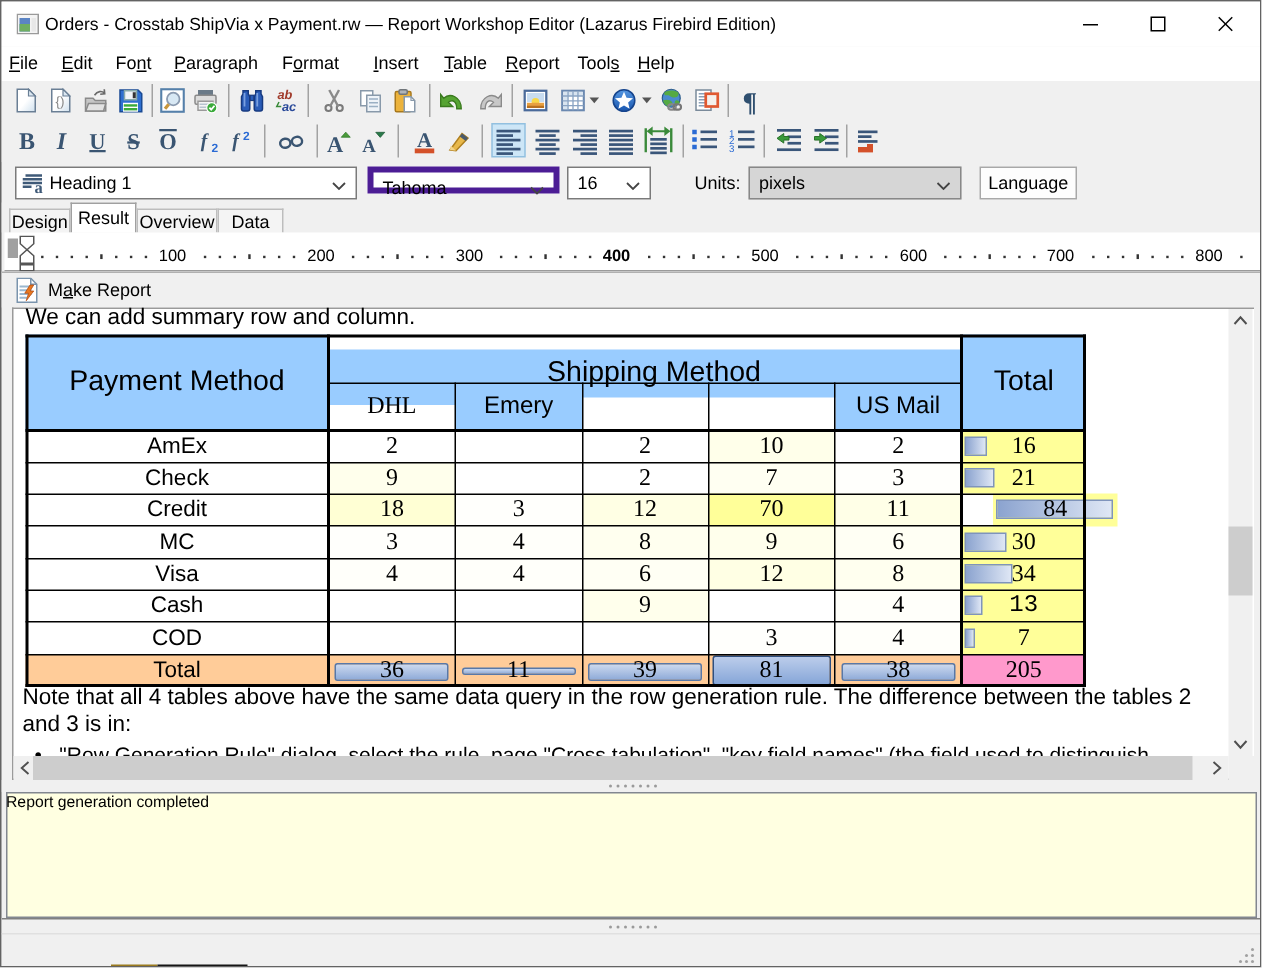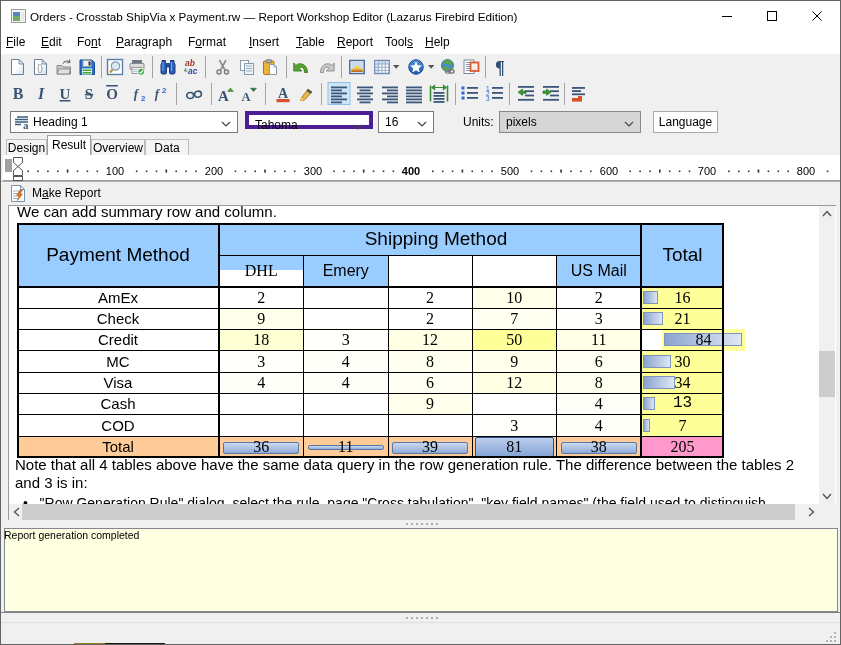--- a/index.html
+++ b/index.html
@@ -390,21 +390,21 @@
 <svg class="ab" style="left:9px;top:184px" width="17" height="17" viewBox="0 0 17 17">
 <path d="M1.5 0.5 h9 l4 4 v12 h-13 z" fill="#fff" stroke="#7a94ad"></path>
 <path d="M10.5 0.5 v4 h4" fill="none" stroke="#7a94ad"></path>
 <path d="M3 6 h8 M3 8.5 h8 M3 11 h8 M3 13.5 h5" stroke="#9ab8d0" stroke-width="1.2"></path>
 <path d="M10 5 l-3.5 5.5 h2.5 l-1.5 5 5 -6.5 h-2.5 l2.5 -4 z" fill="#e87820" stroke="#b04a10" stroke-width="0.5"></path>
 </svg>
 <div class="ab" style="left:31px;top:180px;height:24px;line-height:25px;font-size:12px;">M<u>a</u>ke Report</div>
 <div class="ab" style="left:7px;top:204px;width:828px;height:315px;background:#fff;border:1px solid #9a9a9a;border-right:none;"></div>
 <div class="ab" style="left:16px;top:202px;width:790px;height:17px;font-size:15px;line-height:17px;">We can add summary row and column.</div>
 <div class="ab" style="left:16px;top:222px;width:202px;height:63.5px;background:#99ccff;font-family:'Liberation Sans',sans-serif;font-size:19px;text-align:center;line-height:63.5px;">Payment Method</div>
-<div class="ab" style="left:218px;top:222px;width:422px;height:32px;background:#99ccff;font-family:'Liberation Sans',sans-serif;font-size:19px;text-align:center;line-height:32px;padding-left:12px;">Shipping Method</div>
+<div class="ab" style="left:218px;top:232px;width:422px;height:32px;background:#99ccff;font-family:'Liberation Sans',sans-serif;font-size:19px;text-align:center;line-height:32px;padding-left:12px;">Shipping Method</div>
 <div class="ab" style="left:640px;top:222px;width:83px;height:63.5px;background:#99ccff;font-family:'Liberation Sans',sans-serif;font-size:19px;text-align:center;line-height:63.5px;">Total</div>
 <div class="ab" style="left:218px;top:254px;width:84.5px;height:15px;background:#99ccff;font-family:Liberation Serif, serif;font-size:16px;text-align:center;line-height:31.5px;">DHL</div>
 <div class="ab" style="left:302.5px;top:254px;width:84.5px;height:31.5px;background:#99ccff;font-family:'Liberation Sans',sans-serif;font-size:16px;text-align:center;line-height:31.5px;">Emery</div>
 <div class="ab" style="left:555.5px;top:254px;width:84.5px;height:31.5px;background:#99ccff;font-family:'Liberation Sans',sans-serif;font-size:16px;text-align:center;line-height:31.5px;">US Mail</div>
 <div class="ab" style="left:16px;top:285.5px;width:202px;height:21.5px;background:#fff;font-family:'Liberation Sans',sans-serif;font-size:15px;text-align:center;line-height:21.5px;">AmEx</div>
 <div class="ab" style="left:218px;top:285.5px;width:84.5px;height:21.5px;background:rgb(255,255,255);font-family:'Liberation Serif',serif;font-size:16px;text-align:center;line-height:21.5px;">2</div>
 <div class="ab" style="left:302.5px;top:285.5px;width:84.5px;height:21.5px;background:#ffffff;font-family:'Liberation Serif',serif;font-size:16px;text-align:center;line-height:21.5px;"></div>
 <div class="ab" style="left:387px;top:285.5px;width:84px;height:21.5px;background:rgb(255,255,255);font-family:'Liberation Serif',serif;font-size:16px;text-align:center;line-height:21.5px;">2</div>
 <div class="ab" style="left:471px;top:285.5px;width:84.5px;height:21.5px;background:rgb(255,255,234);font-family:'Liberation Serif',serif;font-size:16px;text-align:center;line-height:21.5px;">10</div>
 <div class="ab" style="left:555.5px;top:285.5px;width:84.5px;height:21.5px;background:rgb(255,255,255);font-family:'Liberation Serif',serif;font-size:16px;text-align:center;line-height:21.5px;">2</div>
@@ -419,21 +419,21 @@
 <div class="ab" style="left:471px;top:307px;width:84.5px;height:21px;background:rgb(255,255,242);font-family:'Liberation Serif',serif;font-size:16px;text-align:center;line-height:21px;">7</div>
 <div class="ab" style="left:555.5px;top:307px;width:84.5px;height:21px;background:rgb(255,255,252);font-family:'Liberation Serif',serif;font-size:16px;text-align:center;line-height:21px;">3</div>
 <div class="ab" style="left:640px;top:307px;width:83px;height:21px;background:#ffff99;">
       <div style="position:absolute;left:2px;top:4.0px;width:19.5px;height:13px;background:linear-gradient(to right,#8ba3cf,#dfe7f5);border:1px solid #7f94bc;box-sizing:border-box"></div>
       <div style="position:absolute;left:0;top:0;width:100%;height:100%;font-family:'Liberation Serif',serif;font-size:16px;text-align:center;line-height:21px">21</div>
     </div>
 <div class="ab" style="left:16px;top:328px;width:202px;height:21.5px;background:#fff;font-family:'Liberation Sans',sans-serif;font-size:15px;text-align:center;line-height:21.5px;">Credit</div>
 <div class="ab" style="left:218px;top:328px;width:84.5px;height:21.5px;background:rgb(255,255,212);font-family:'Liberation Serif',serif;font-size:16px;text-align:center;line-height:21.5px;">18</div>
 <div class="ab" style="left:302.5px;top:328px;width:84.5px;height:21.5px;background:rgb(255,255,252);font-family:'Liberation Serif',serif;font-size:16px;text-align:center;line-height:21.5px;">3</div>
 <div class="ab" style="left:387px;top:328px;width:84px;height:21.5px;background:rgb(255,255,228);font-family:'Liberation Serif',serif;font-size:16px;text-align:center;line-height:21.5px;">12</div>
-<div class="ab" style="left:471px;top:328px;width:84.5px;height:21.5px;background:rgb(255,255,153);font-family:'Liberation Serif',serif;font-size:16px;text-align:center;line-height:21.5px;">50</div>
+<div class="ab" style="left:471px;top:328px;width:84.5px;height:21.5px;background:rgb(255,255,153);font-family:'Liberation Serif',serif;font-size:16px;text-align:center;line-height:21.5px;">70</div>
 <div class="ab" style="left:555.5px;top:328px;width:84.5px;height:21.5px;background:rgb(255,255,231);font-family:'Liberation Serif',serif;font-size:16px;text-align:center;line-height:21.5px;">11</div>
 <div class="ab" style="left:640px;top:328px;width:83px;height:21.5px;background:#ffff99;margin-left:21px;">
       <div style="position:absolute;left:2px;top:4.2px;width:78.0px;height:13px;background:linear-gradient(to right,#8ba3cf,#dfe7f5);border:1px solid #7f94bc;box-sizing:border-box"></div>
       <div style="position:absolute;left:0;top:0;width:100%;height:100%;font-family:'Liberation Serif',serif;font-size:16px;text-align:center;line-height:21.5px">84</div>
     </div>
 <div class="ab" style="left:16px;top:349.5px;width:202px;height:21.5px;background:#fff;font-family:'Liberation Sans',sans-serif;font-size:15px;text-align:center;line-height:21.5px;">MC</div>
 <div class="ab" style="left:218px;top:349.5px;width:84.5px;height:21.5px;background:rgb(255,255,252);font-family:'Liberation Serif',serif;font-size:16px;text-align:center;line-height:21.5px;">3</div>
 <div class="ab" style="left:302.5px;top:349.5px;width:84.5px;height:21.5px;background:rgb(255,255,250);font-family:'Liberation Serif',serif;font-size:16px;text-align:center;line-height:21.5px;">4</div>
 <div class="ab" style="left:387px;top:349.5px;width:84px;height:21.5px;background:rgb(255,255,239);font-family:'Liberation Serif',serif;font-size:16px;text-align:center;line-height:21.5px;">8</div>
 <div class="ab" style="left:471px;top:349.5px;width:84.5px;height:21.5px;background:rgb(255,255,236);font-family:'Liberation Serif',serif;font-size:16px;text-align:center;line-height:21.5px;">9</div>

